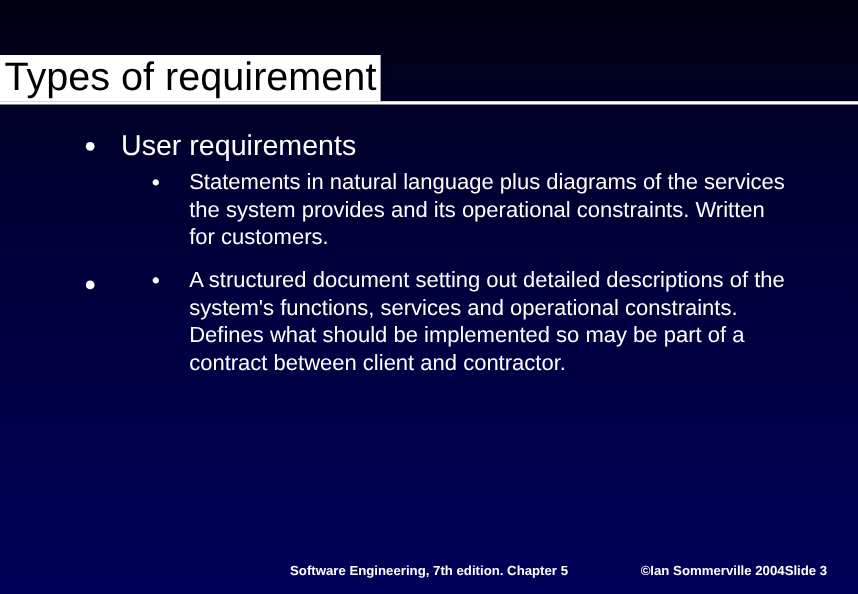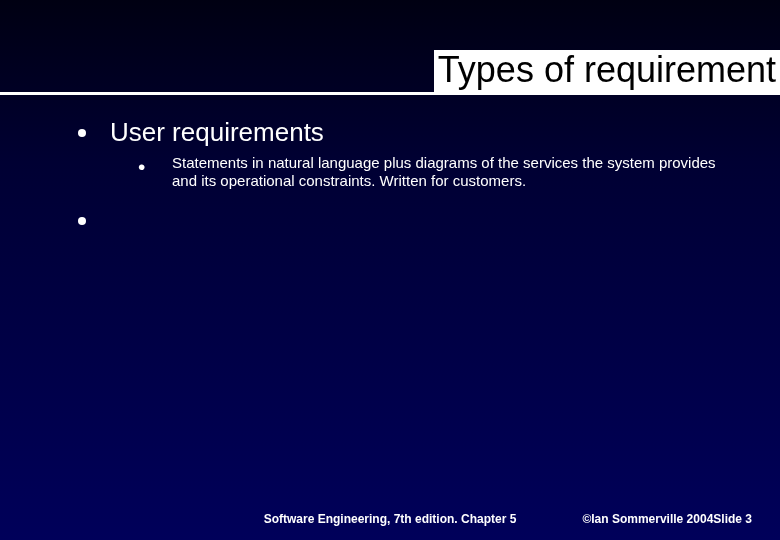--- a/index.html
+++ b/index.html
@@ -12,21 +12,21 @@
   }
   .slide {
     width: 780px;
     height: 540px;
     background: linear-gradient(to bottom, #000012 0%, #000033 30%, #00005a 100%);
     position: relative;
     box-sizing: border-box;
     color: #ffffff;
   }
   .title-wrap {
-    text-align: right;
+    text-align: left;
     padding-top: 50px;
   }
   .title {
     display: inline-block;
     color: #000000;
     background: #ffffff;
     font-size: 36px;
     padding: 0 4px 2px 4px;
     line-height: 1.1;
   }
@@ -61,21 +61,21 @@
     border-radius: 50%;
   }
   ul.sub {
     list-style: none;
     margin: 6px 0 14px 0;
     padding: 0;
   }
   ul.sub > li {
     position: relative;
     padding-left: 62px;
-    font-size: 15px;
+    font-size: 20px;
     line-height: 1.25;
   }
   ul.sub > li::before {
     content: "•";
     position: absolute;
     left: 28px;
     top: 0;
     font-size: 21px;
     color: #ffffff;
   }
@@ -113,20 +113,25 @@
     <ul class="top">
       <li>
         <span>User requirements</span>
         <ul class="sub">
           <li>
             <span>Statements in natural language plus diagrams of the services the system provides and its operational constraints. Written for customers.</span>
           </li>
         </ul>
       </li>
       <li>
+        <ul class="sub">
+          <li>
+            <span>A structured document setting out detailed descriptions of the system's functions, services and operational constraints. Defines what should be implemented so may be part of a contract between client and contractor.</span>
+          </li>
+        </ul>
       </li>
     </ul>
   </div>
 
   <div class="footer">
     <span>©Ian Sommerville 2004</span>
     <span class="center">Software Engineering, 7th edition. Chapter 5</span>
     <span>Slide  3</span>
   </div>
 

